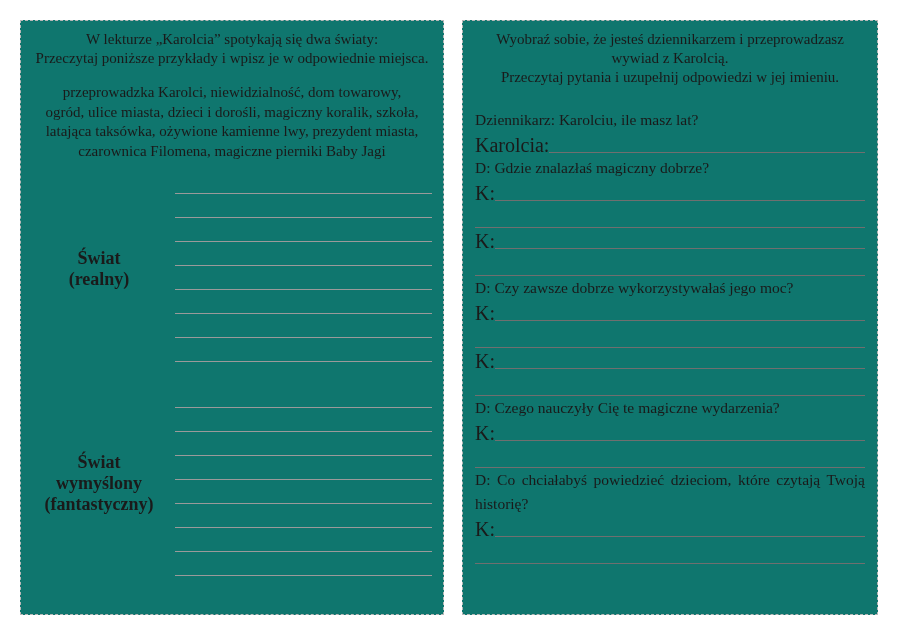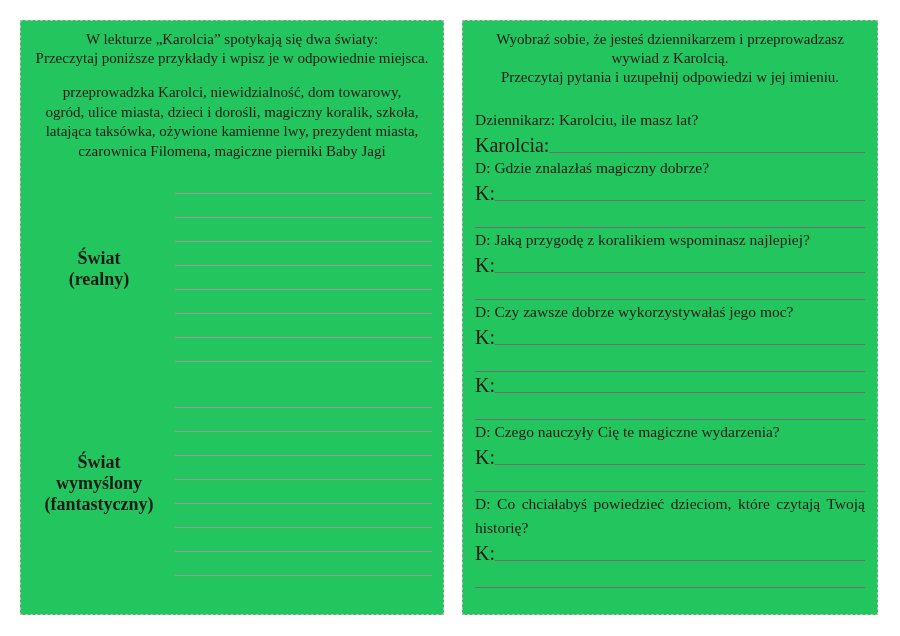--- a/index.html
+++ b/index.html
@@ -23,21 +23,21 @@
     height: 636px;
     display: flex;
     box-sizing: border-box;
   }
 
   
   .panel {
     position: absolute;
     border: 1px dashed #b9b9b9;
     box-sizing: border-box;
-    background: #22c55e;
+    background: #0f766e;
   }
   .panel-left {
     left: 20px;
     top: 20px;
     width: 424px;
     height: 595px;
     padding: 9px 11px 0 11px;
   }
   .panel-right {
     left: 462px;
@@ -218,21 +218,20 @@
       <div class="qa-item">
         <p class="q-text">D: Gdzie znalazłaś magiczny dobrze?</p>
         <div class="answer-row">
           <span class="answer-label">K:</span>
           <span class="answer-rule"></span>
         </div>
         <div class="cont-rule"></div>
       </div>
 
       <div class="qa-item">
-        <p class="q-text">D: Jaką przygodę z koralikiem wspominasz najlepiej?</p>
         <div class="answer-row">
           <span class="answer-label">K:</span>
           <span class="answer-rule"></span>
         </div>
         <div class="cont-rule"></div>
       </div>
 
       <div class="qa-item">
         <p class="q-text">D: Czy zawsze dobrze wykorzystywałaś jego moc?</p>
         <div class="answer-row">

